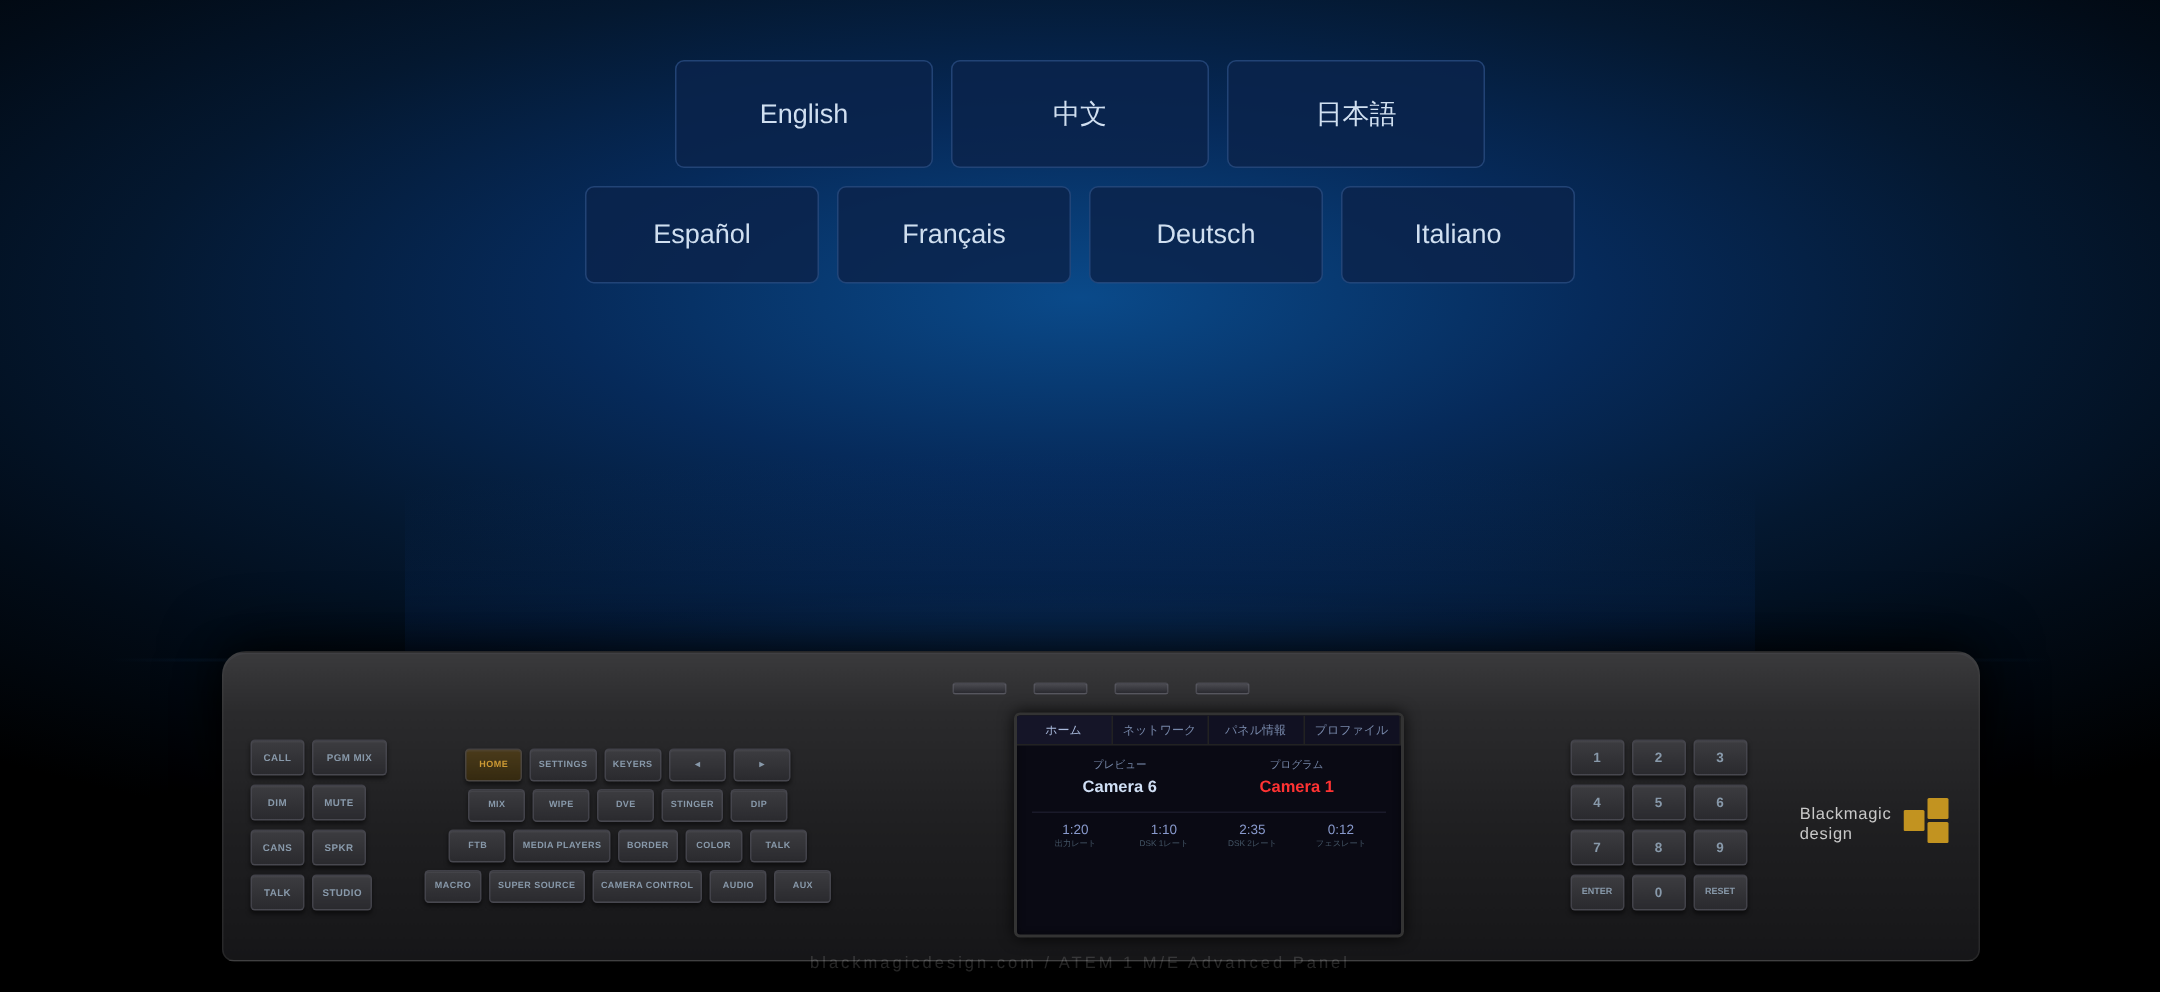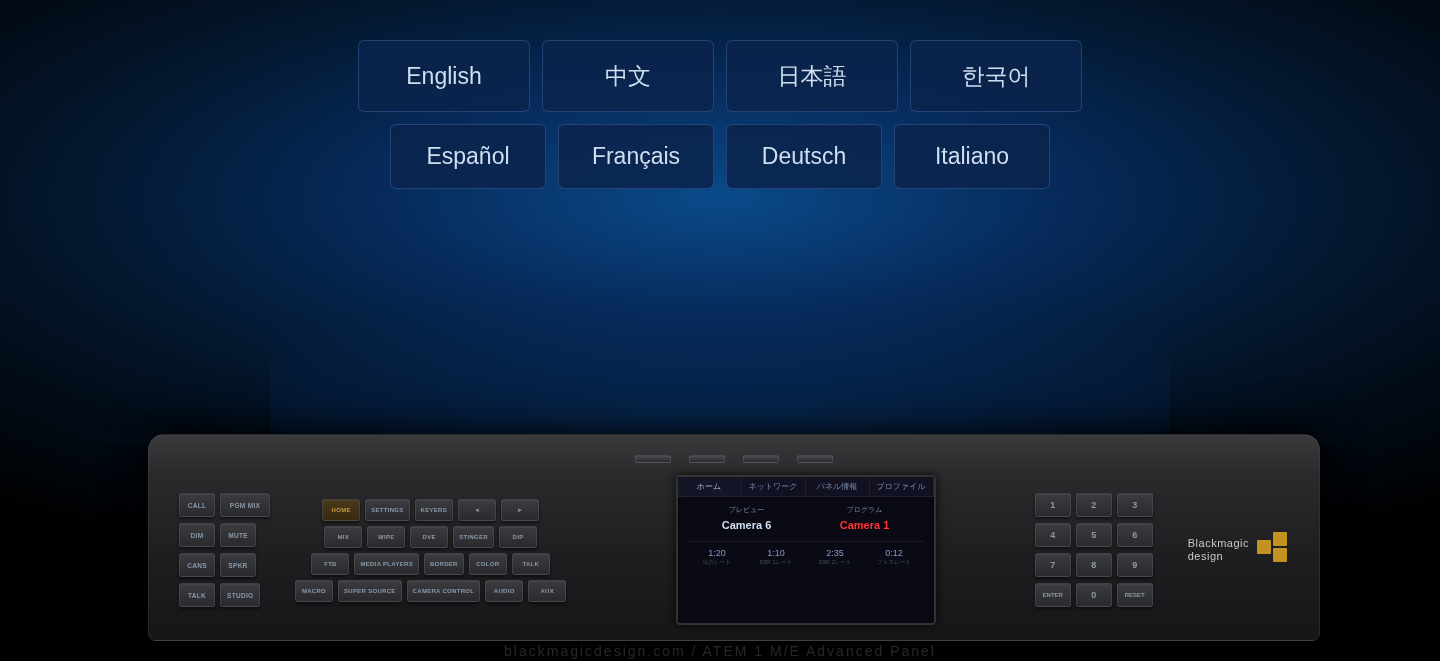--- a/index.html
+++ b/index.html
@@ -61,21 +61,21 @@
       display: flex;
       gap: 12px;
       justify-content: center;
     }
 
     .lang-btn {
       background: rgba(10, 35, 75, 0.85);
       border: 1px solid rgba(60, 100, 160, 0.5);
       border-radius: 6px;
       color: #d0dff0;
-      font-size: 23px;
+      font-size: 18px;
       font-weight: 400;
       cursor: pointer;
       display: flex;
       align-items: center;
       justify-content: center;
       transition: background 0.2s;
     }
 
     .lang-btn-wide {
       width: 172px;
@@ -93,21 +93,21 @@
       bottom: 20px;
       left: 50%;
       transform: translateX(-50%);
       z-index: 20;
       width: 1200px;
     }
 
     .device-panel {
       background: linear-gradient(180deg, #3a3a3c 0%, #2a2a2c 20%, #1e1e20 60%, #161618 100%);
       border-radius: 16px 16px 8px 8px;
-      padding: 20px 30px 15px;
+      padding: 20px 18px 15px;
       box-shadow: 0 -5px 40px rgba(0,0,0,0.8), 0 10px 30px rgba(0,0,0,0.9), inset 0 1px 0 rgba(80,80,90,0.3);
       position: relative;
       border: 1px solid rgba(80,80,80,0.3);
       margin-left: 28px;
     }
 
     
     .usb-ports {
       display: flex;
       justify-content: center;
@@ -347,44 +347,43 @@
     }
 
     .sm-btn-highlight {
       background: linear-gradient(180deg, #4a3a1a 0%, #352a10 100%);
       color: #cc9933;
     }
 
     
     .watermark {
       position: absolute;
-      bottom: 2px;
+      bottom: 13px;
       left: 50%;
       transform: translateX(-50%);
       color: rgba(255,255,255,0.15);
-      font-size: 14px;
+      font-size: 11px;
       letter-spacing: 2px;
       z-index: 30;
       white-space: nowrap;
     }
   </style>
 </head>
 <body>
 
 <div class="bg"></div>
 <div class="globe-glow"></div>
 <div class="horizon"></div>
 
 <div class="lang-grid">
 
   <div class="lang-row">
     <button class="lang-btn lang-btn-wide">English</button>
     <button class="lang-btn lang-btn-wide">中文</button>
     <button class="lang-btn lang-btn-wide">日本語</button>
-    <button class="lang-btn lang-btn-wide">한국어</button>
   </div>
 
   <div class="lang-row">
     <button class="lang-btn lang-btn-medium">Español</button>
     <button class="lang-btn lang-btn-medium">Français</button>
     <button class="lang-btn lang-btn-medium">Deutsch</button>
     <button class="lang-btn lang-btn-medium">Italiano</button>
   </div>
 
 </div>

